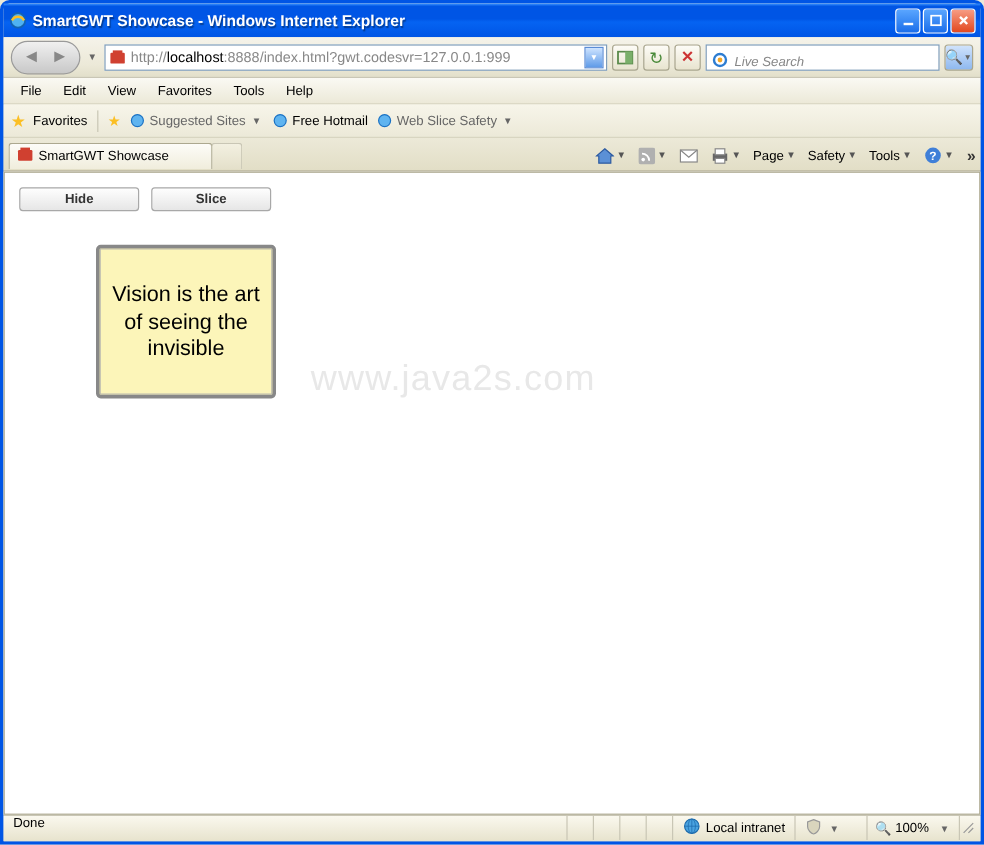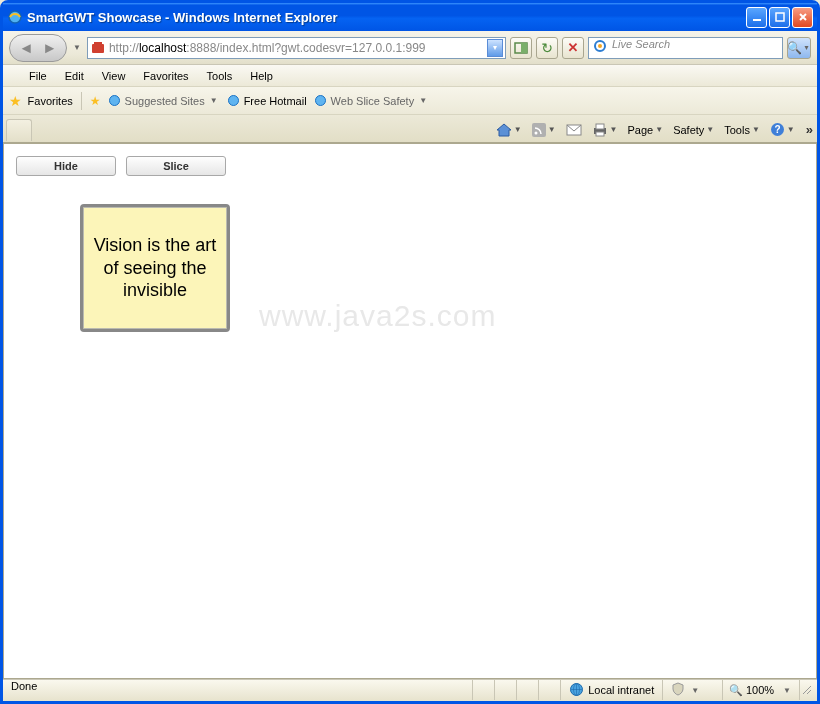--- a/index.html
+++ b/index.html
@@ -81,39 +81,39 @@
   border: 1px solid #a9a68f;
   background: linear-gradient(to bottom,#fdfcf7,#e8e4cf);
   display: flex; align-items: center; justify-content: center;
   border-radius: 3px;
   font-size: 12px;
 }
 .searchbox {
   width: 195px; height: 22px;
   background: white;
   border: 1px solid #7f9db9;
-  display: flex; align-items: flex-start;
+  display: flex; align-items: flex-end;
   padding: 0 3px;
   color: #888;
   font-style: italic;
 }
 .searchbox .bing { width:16px; height:16px; margin-right:4px; display:inline-flex; align-items:center; justify-content:center;}
 .searchbtn {
   width: 24px; height: 22px;
   border: 1px solid #a9a68f;
   background: linear-gradient(to bottom,#d0e3fc,#8eb8ef);
   border-radius: 3px;
   display:flex; align-items:center; justify-content:center;
   color: #2555b0; font-size:12px;
 }
 .menubar {
   background: linear-gradient(to bottom,#faf9f3,#ece9d8);
   height: 22px;
   display: flex; align-items: center;
-  padding: 0 18px;
+  padding: 0 6px;
   gap: 2px;
   border-bottom: 1px solid #d8d5c1;
 }
 .menubar .mi { padding: 2px 8px; font-size: 11px; }
 .favbar {
   background: linear-gradient(to bottom,#f7f5ea,#ece9d8);
   height: 28px;
   display: flex; align-items: center;
   padding: 0 6px;
   gap: 6px;
@@ -314,20 +314,27 @@
           <svg width="13" height="13">
             <circle cx="6.5" cy="6.5" r="5" fill="#5fb4f0" stroke="#1b72c4"></circle>
           </svg>
         </span>
       <span>Web Slice Safety</span> 
         <span class="dd-small">▼</span>
     </span>
   </div>
 
   <div class="tabbar">
+    <div class="tab">
+      <span><svg width="14" height="14">
+            <rect x="1" y="3" width="12" height="9" rx="1" fill="#d04030"></rect>
+            <rect x="3" y="1" width="8" height="3" fill="#d04030"></rect>
+          </svg></span>
+      <span>SmartGWT Showcase</span>
+    </div>
     <div class="newtab"></div>
     <div class="cmdbar-right">
       <span class="cmdlabel">
           <svg width="16" height="14">
             <path d="M8 1 L15 7 L13 7 L13 13 L3 13 L3 7 L1 7 Z" fill="#5b90d6" stroke="#2c5aa0"></path>
           </svg>
           <span class="dd">▼</span>
         </span>
       <span class="cmdlabel">
           <svg width="14" height="14">

